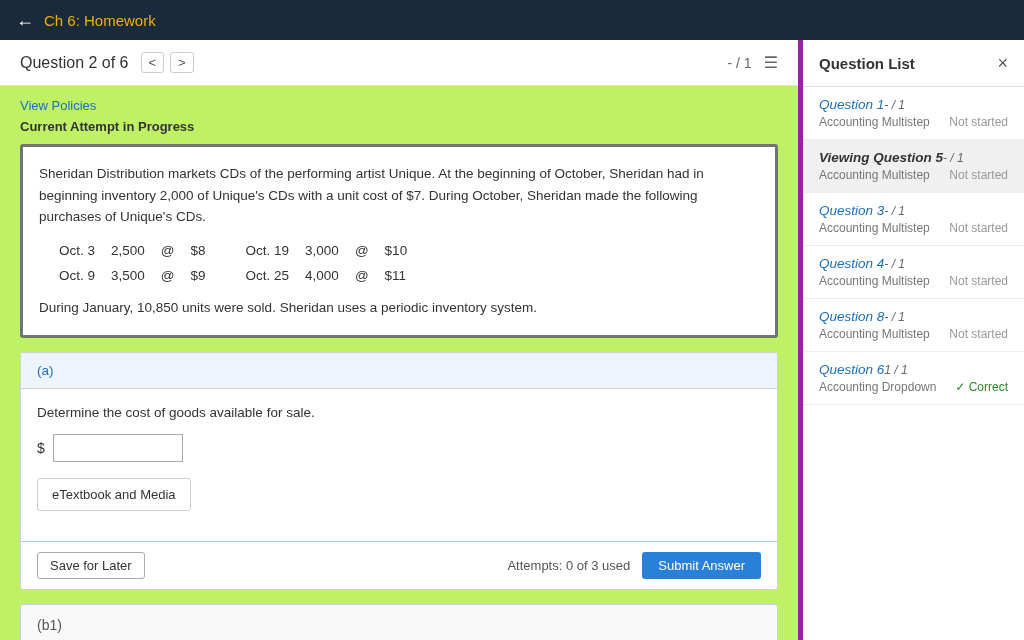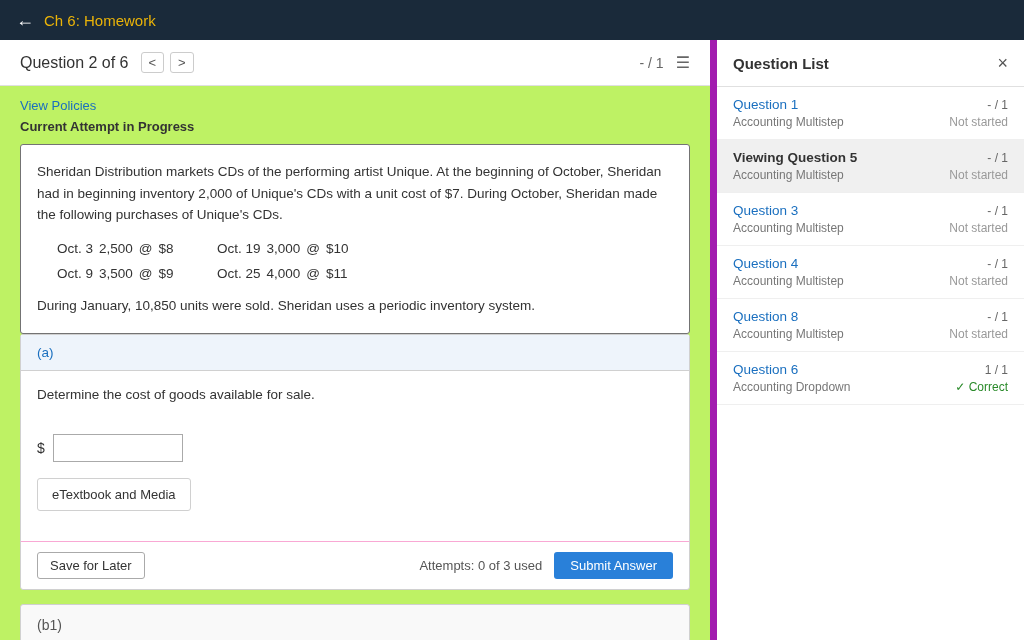--- a/index.html
+++ b/index.html
@@ -96,42 +96,43 @@
     }
     .attempt-label {
       font-weight: bold;
       font-size: 13px;
       margin-bottom: 10px;
     }
 
     
     .problem-box {
       background: white;
-      border: 1px solid #737373;
+      border: 3px solid #737373;
       border-radius: 3px;
       padding: 16px;
+      margin-bottom: 14px;
       font-size: 13.5px;
       line-height: 1.6;
     }
     .problem-text {
       margin-bottom: 12px;
     }
 
     
     .purchases-table {
       margin: 10px 20px;
     }
     .purchases-row {
       display: flex;
       gap: 40px;
       margin-bottom: 4px;
     }
     .purchase-item {
       display: flex;
-      gap: 6px;
+      gap: 16px;
       align-items: flex-start;
       font-size: 13.5px;
       min-width: 120px;
     }
 
     .during-text {
       margin-top: 10px;
       font-size: 13.5px;
     }
 
@@ -147,21 +148,21 @@
       padding: 10px 16px;
       font-size: 13.5px;
       color: #1a6fbf;
       border-bottom: 1px solid #d0d0d0;
     }
     .part-content {
       padding: 16px;
     }
     .part-instruction {
       font-size: 13.5px;
-      margin-bottom: 32px;
+      margin-bottom: 14px;
     }
     .input-row {
       display: flex;
       align-items: center;
       gap: 8px;
       margin-bottom: 16px;
     }
     .input-label {
       font-size: 13.5px;
       min-width: 200px;
@@ -227,23 +228,23 @@
       margin-bottom: 14px;
     }
     .part-b-header {
       padding: 12px 16px;
       font-size: 14px;
       color: #555;
     }
 
     
     .right-sidebar {
-      width: 314px;
-      background: white;
-      border-left: 7px solid #a21caf;
+      width: 226px;
+      background: white;
+      border-left: 5px solid #a21caf;
       overflow-y: auto;
     }
     .sidebar-header {
       display: flex;
       align-items: center;
       justify-content: space-between;
       padding: 14px 16px;
       border-bottom: 1px solid #e0e0e0;
     }
     .sidebar-title {
@@ -262,23 +263,23 @@
     .question-list-item {
       padding: 10px 16px;
       border-bottom: 1px solid #efefef;
       cursor: pointer;
     }
     .question-list-item.active {
       background: #f0f0f0;
     }
     .q-list-top {
       display: flex;
-      justify-content: space-between;
       align-items: center;
       margin-bottom: 3px;
+      font-style: italic;
     }
     .q-list-name {
       color: #1a6fbf;
       font-size: 13.5px;
       font-weight: 500;
     }
     .q-list-name.viewing {
       color: #333;
       font-weight: 600;
     }

